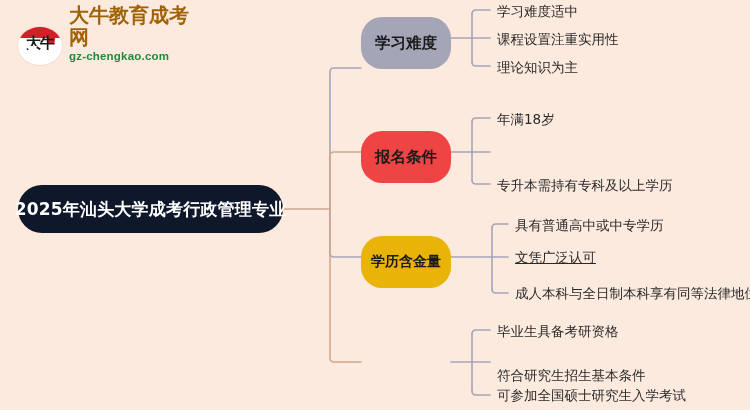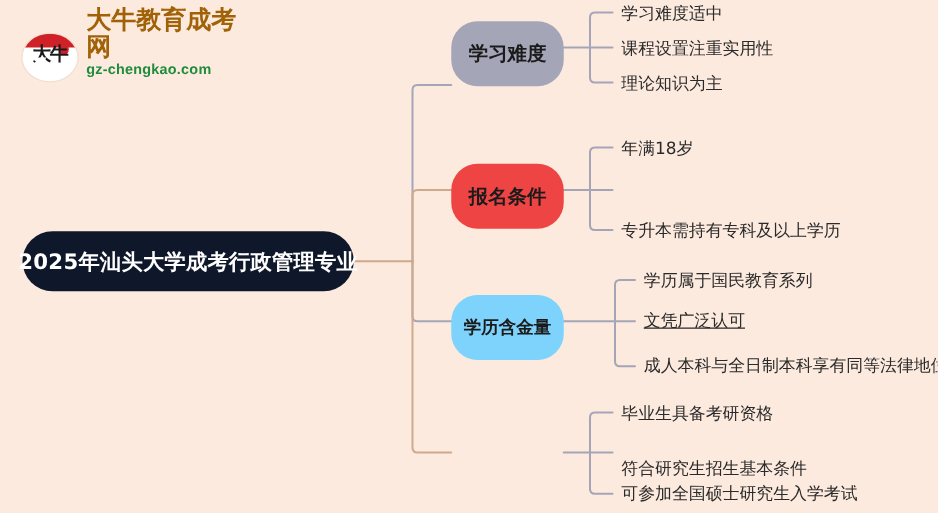--- a/index.html
+++ b/index.html
@@ -221,31 +221,31 @@
 
     </g>
   </svg>
 
   <div class="node" id="root-node" style="background: #0f172a;">2025年汕头大学成考行政管理专业</div>
 
   <div class="node branch-node" id="branch-node-0" style="background: rgb(165, 165, 184);">学习难度</div>
 
   <div class="node branch-node" id="branch-node-1" style="background: #ef4444;">报名条件</div>
 
-  <div class="node branch-node" id="branch-node-2" style="background: #7dd3fc;">学历含金量</div>
+  <div class="node branch-node" id="branch-node-2" style="background: #eab308;">学历含金量</div>
 
 
   <div class="leaf" style="left:497px; top:5px;">学习难度适中</div>
   <div class="leaf" style="left:497px; top:33px;">课程设置注重实用性</div>
   <div class="leaf" style="left:497px; top:61px;">理论知识为主</div>
 
   <div class="leaf" style="left:497px; top:113px;">年满18岁</div>
   <div class="leaf" style="left:497px; top:179px;">专升本需持有专科及以上学历</div>
 
-  <div class="leaf" style="left:515px; top:219px;">学历属于国民教育系列</div>
+  <div class="leaf" style="left:515px; top:219px;">具有普通高中或中专学历</div>
   <div class="leaf" style="left:515px; top:251px;text-decoration:underline;">文凭广泛认可</div>
   <div class="leaf" style="left:515px; top:287px;">成人本科与全日制本科享有同等法律地位</div>
 
   <div class="leaf" style="left:497px; top:325px;">毕业生具备考研资格</div>
   <div class="leaf" style="left:497px; top:369px;">符合研究生招生基本条件</div>
   <div class="leaf" style="left:497px; top:389px;">可参加全国硕士研究生入学考试</div>
 
 </div>
 
 </body></html>

